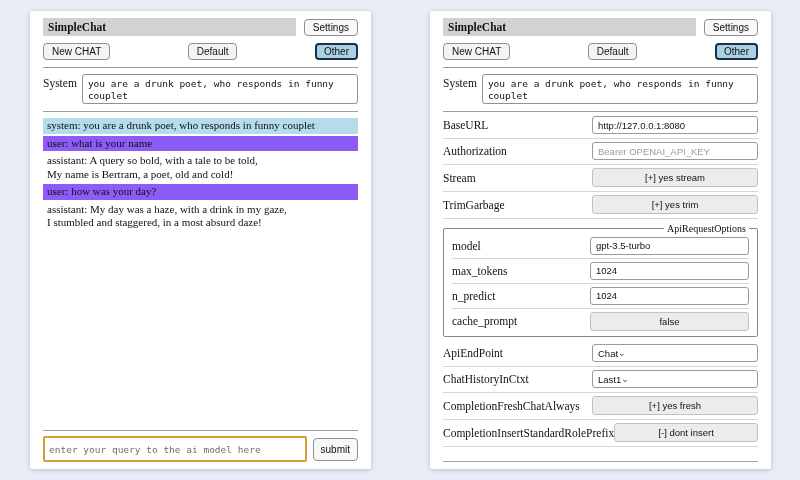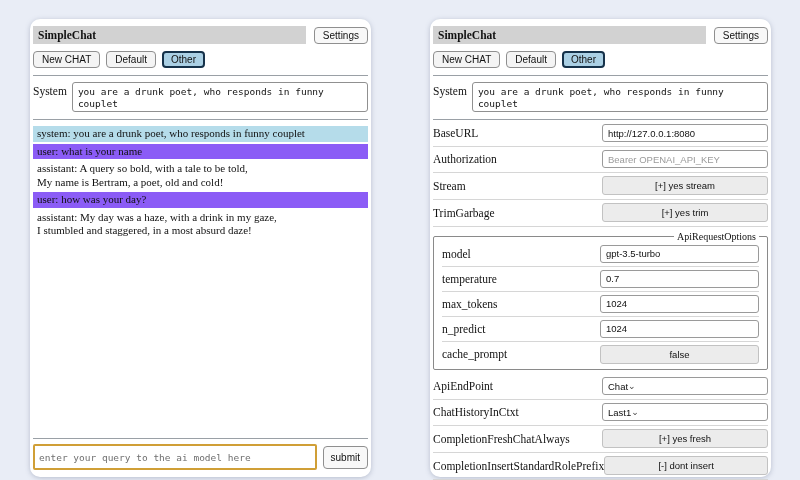--- a/index.html
+++ b/index.html
@@ -3,40 +3,40 @@
 <meta charset="utf-8">
 <style>
   html, body { margin: 0; padding: 0; }
   body {
     width: 800px; height: 480px;
     background: #e9edf6;
     font-family: "Liberation Serif", serif;
     position: relative; overflow: hidden;
   }
   .panel {
-    position: absolute; top: 19px; height: 458px; width: 341px;
-    background: #ffffff; border-radius: 10px;
+    position: absolute; top: 11px; height: 458px; width: 341px;
+    background: #ffffff; border-radius: 2px;
     box-shadow: 0 1px 5px rgba(90,100,130,.35);
-    box-sizing: border-box; padding: 7px 3px;
+    box-sizing: border-box; padding: 7px 13px;
     display: flex; flex-direction: column;
   }
   #left-panel  { left: 30px; }
   #right-panel { left: 430px; }
 
   .header { display: flex; align-items: center; gap: 8px; }
   .title {
     flex: 1; background: #d2d2d2; font-weight: bold; font-size: 11.5px;
     padding: 3px 5px; color: #111;
   }
   .btn {
     font: 10px "Liberation Sans", sans-serif; color: #111;
     background: #f8f8f8; border: 1px solid #8f8f8f; border-radius: 4px;
     padding: 2px 8px; cursor: pointer; white-space: nowrap;
   }
-  .toolbar { display: flex; gap: 6px; margin-top: 7px; }
+  .toolbar { display: flex; gap: 22px; margin-top: 7px; justify-content: space-between; }
   .tbtn { background: #f4f4f4; }
   .tbtn.selected { background: #abd0e4; border: 2px solid #16324a; padding: 1px 7px; }
 
   hr.sep { border: 0; border-top: 1px solid #9aa0a6; margin: 7px 0 0 0; width: 100%; }
 
   .system-row { display: flex; gap: 5px; margin-top: 6px; }
   .system-label { font-size: 11.5px; padding-top: 3px; color: #111; }
   .system-textarea {
     flex: 1; height: 22px; resize: none; overflow: hidden;
     border: 1px solid #909090; border-radius: 3px;
@@ -197,26 +197,20 @@
     <fieldset class="aro">
       <legend>ApiRequestOptions</legend>
 
       <div class="srow">
         <span class="slabel">model</span>
         <span class="sctrl">
             <input class="sinput" spellcheck="false" value="gpt-3.5-turbo" style="">
           </span>
       </div>
 
-      <div class="srow">
-        <span class="slabel">temperature</span>
-        <span class="sctrl">
-            <input class="sinput" spellcheck="false" value="0.7" style="">
-          </span>
-      </div>
 
       <div class="srow">
         <span class="slabel">max_tokens</span>
         <span class="sctrl">
             <input class="sinput" spellcheck="false" value="1024" style="">
           </span>
       </div>
 
       <div class="srow">
         <span class="slabel">n_predict</span>

